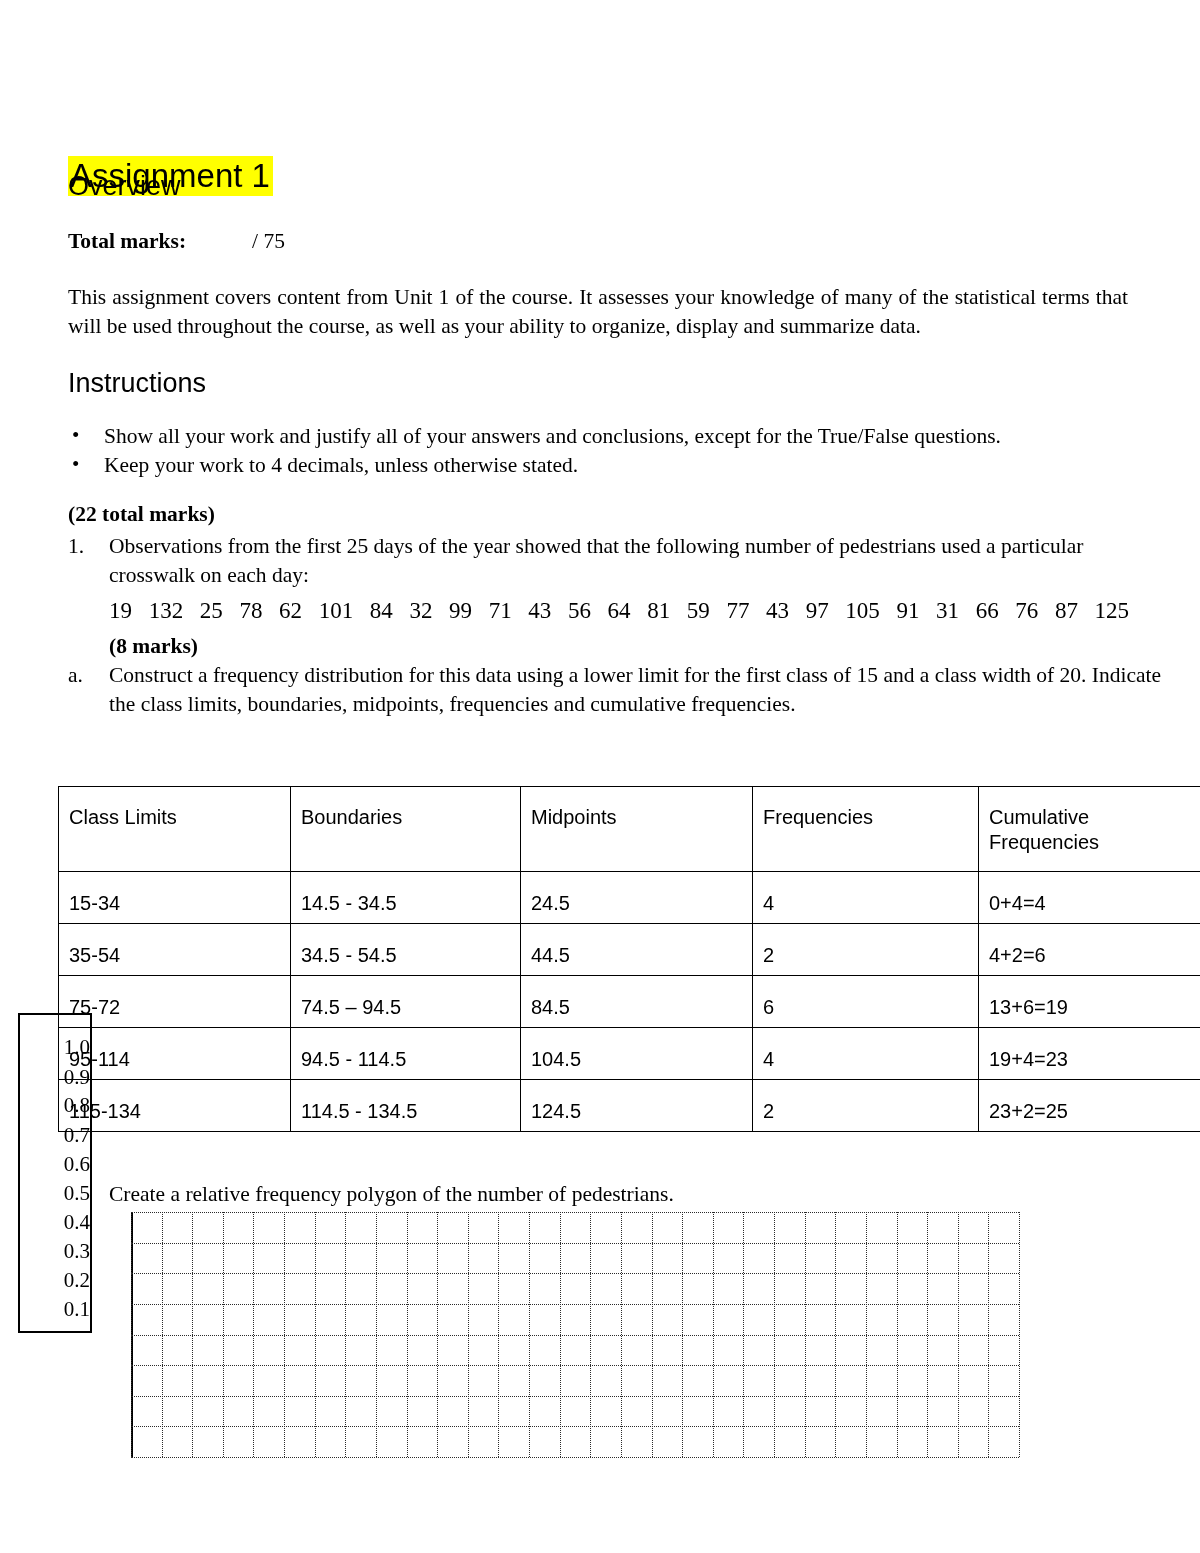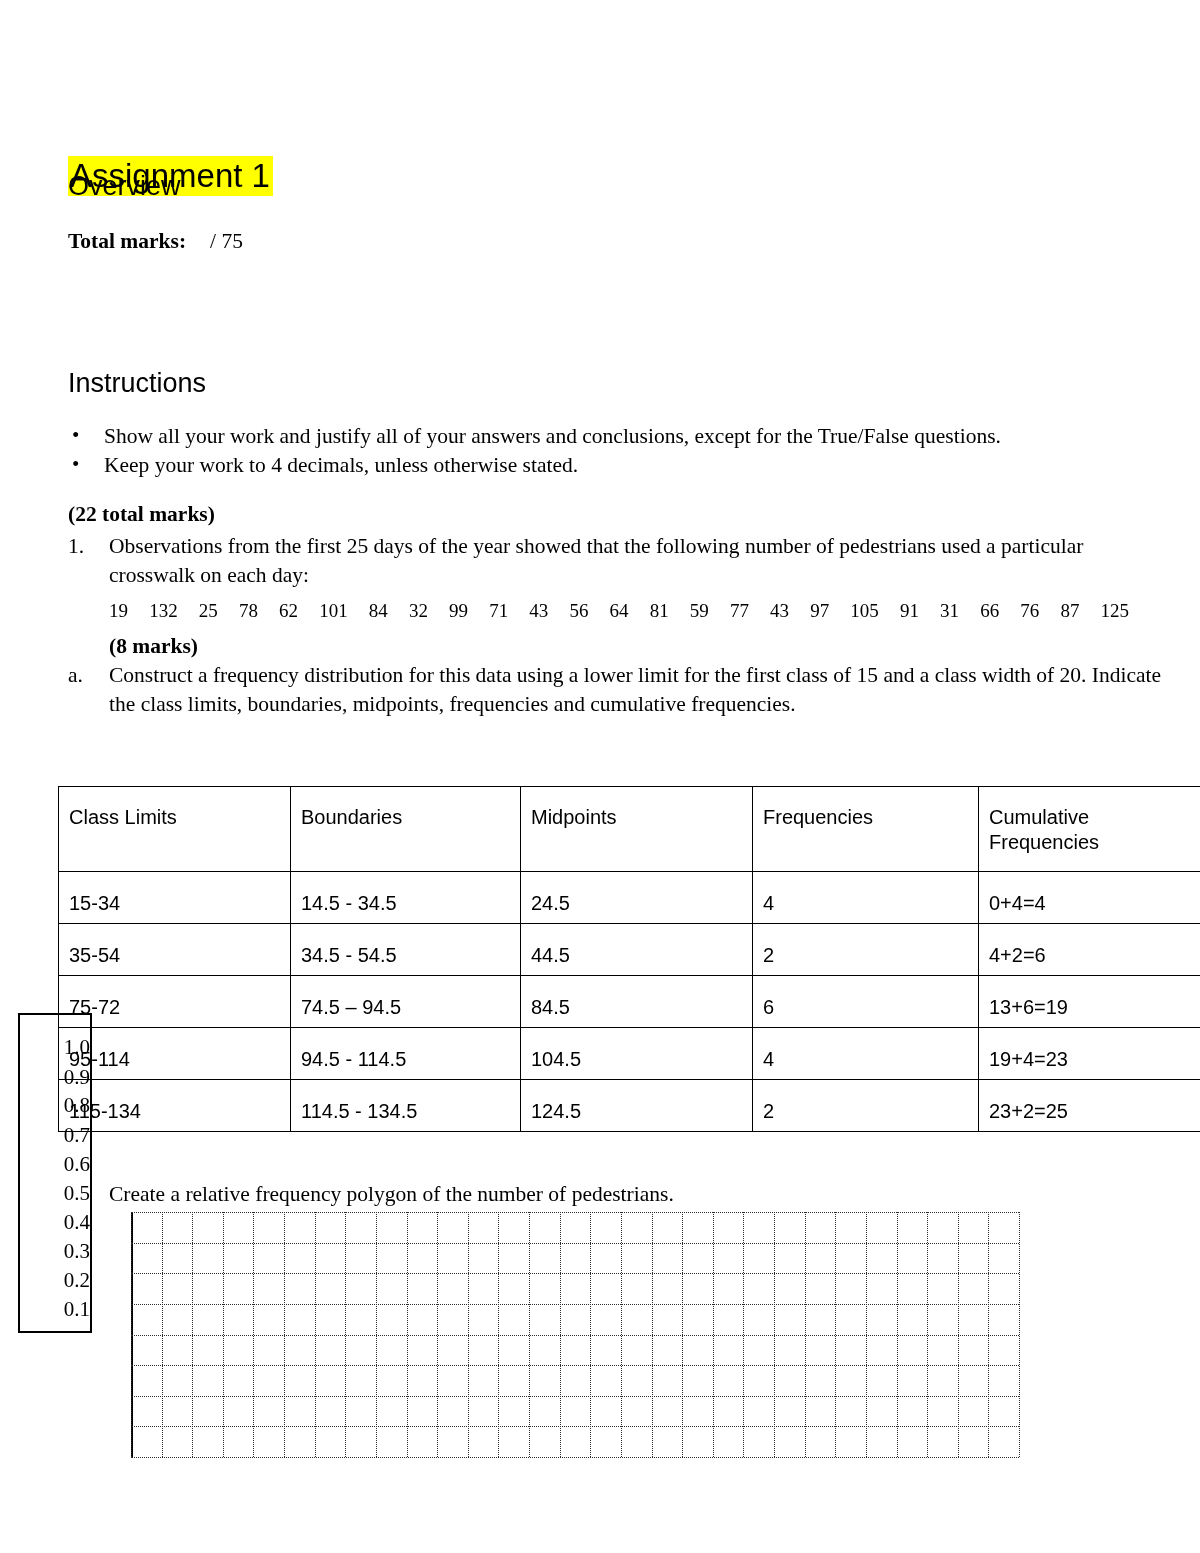--- a/index.html
+++ b/index.html
@@ -58,21 +58,21 @@
   }
 
   #total-marks-line {
     left: 68px;
     top: 227px;
     white-space: nowrap;
   }
   #total-marks-line .label { font-weight: bold; }
   #total-marks-line .value {
     display: inline-block;
-    margin-left: 24px;
+    margin-left: 66px;
   }
 
   #overview-paragraph {
     left: 68px;
     top: 283px;
     width: 1060px;
     text-align: justify;
     text-align-last: left;
   }
 
@@ -119,21 +119,21 @@
     left: 68px;
     top: 532px;
     width: 1058px;
   }
 
   #data-values {
     position: absolute;
     left: 109px;
     top: 596px;
     width: 1020px;
-    font-size: 19px;
+    font-size: 23px;
     line-height: 29px;
     display: flex;
     justify-content: space-between;
     white-space: nowrap;
   }
 
   #marks-8 {
     left: 109px;
     top: 632px;
     font-weight: bold;
@@ -259,20 +259,21 @@
 <div class="page">
 
   <div class="doc-title"><span class="hl">Assignment 1</span></div>
 
   <div class="h2" id="overview-heading">Overview</div>
 
   <div class="body-text" id="total-marks-line">
     <span class="label">Total marks:</span><span class="value">/ 75</span>
   </div>
 
+  <div class="body-text" id="overview-paragraph">This assignment covers content from Unit 1 of the course. It assesses your knowledge of many of the statistical terms that will be used throughout the course, as well as your ability to organize, display and summarize data.</div>
 
   <div class="h2" id="instructions-heading">Instructions</div>
 
   <div class="bullet-list">
     <div class="bullet-row">
       <span class="dot">•</span><span>Show all your work and justify all of your answers and conclusions, except for the True/False questions.</span>
     </div>
     <div class="bullet-row">
       <span class="dot">•</span><span>Keep your work to 4 decimals, unless otherwise stated.</span>
     </div>

